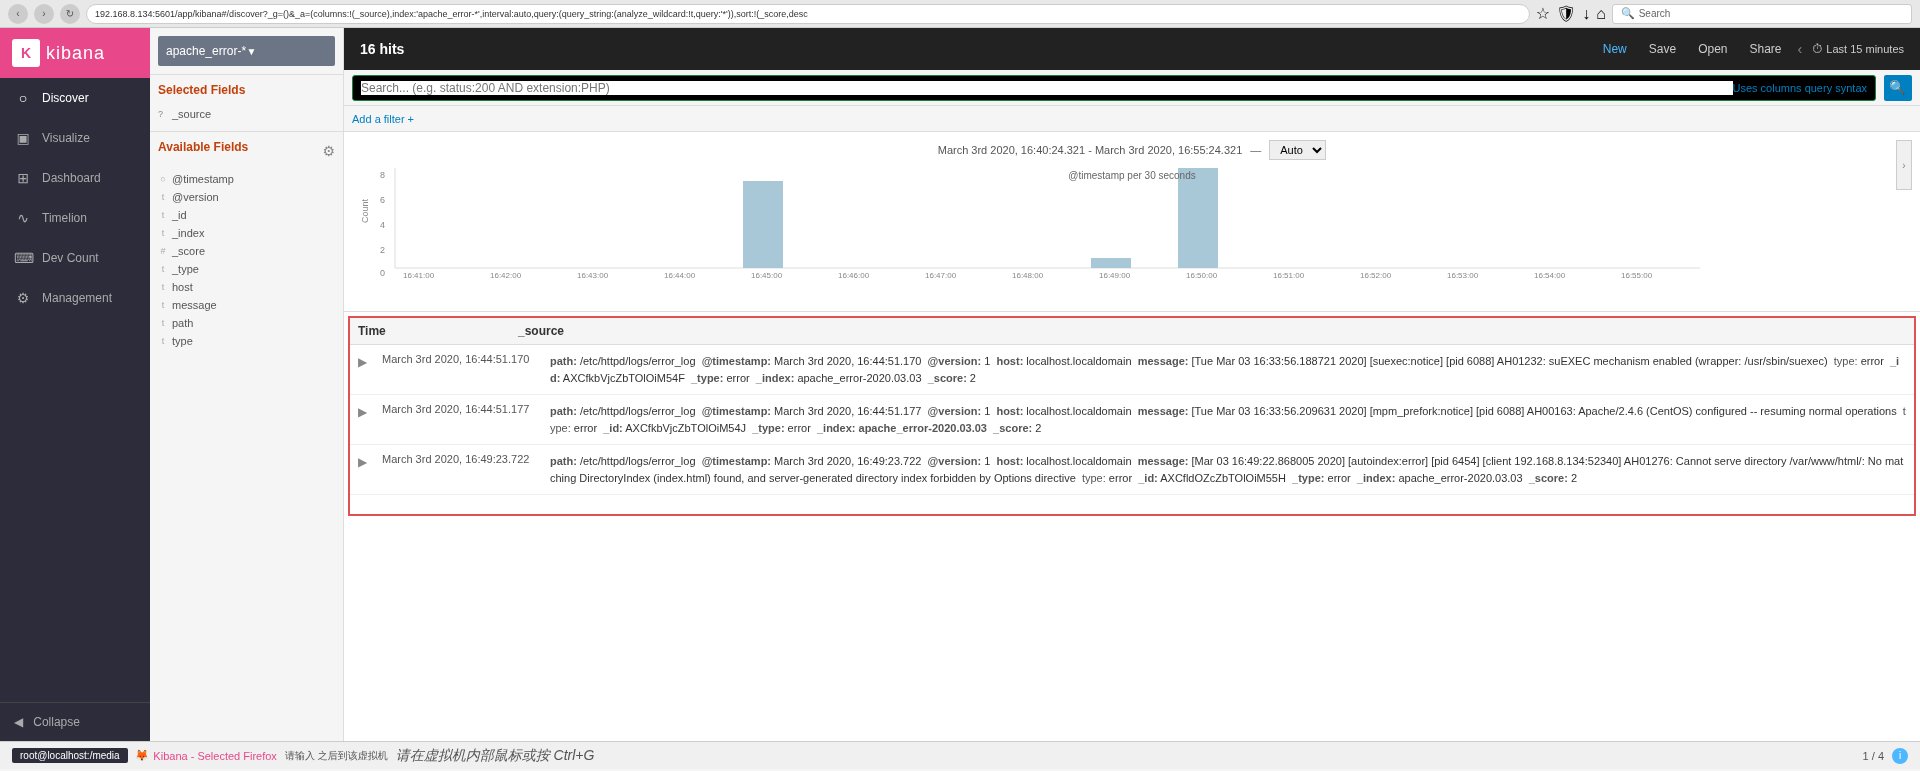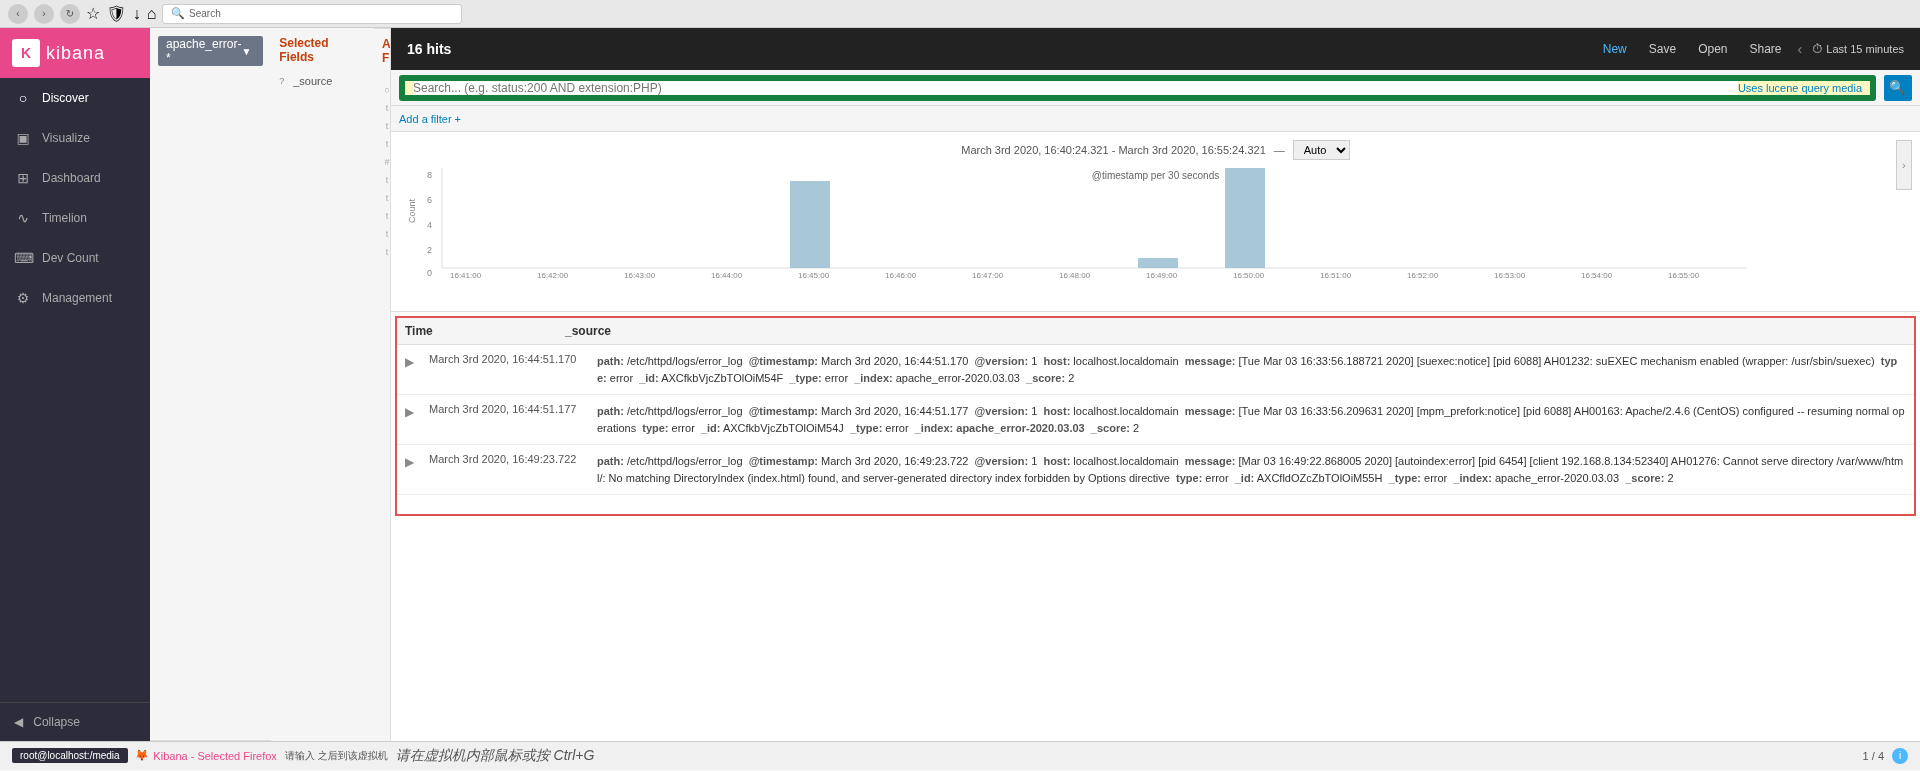--- a/index.html
+++ b/index.html
@@ -101,25 +101,25 @@
       padding: 12px 14px;
       color: #aaa;
       cursor: pointer;
       gap: 10px;
       font-size: 12px;
       border-top: 1px solid #444;
     }
 
     
     .left-panel {
-      width: 241px;
+      width: 194px;
       background: #f5f5f5;
       border-right: 1px solid #ddd;
       display: flex;
-      flex-direction: row;
+      flex-direction: column;
       flex-shrink: 0;
       overflow: hidden;
     }
 
     
     .index-pattern-row {
       padding: 8px;
       background: #f5f5f5;
       border-bottom: 1px solid #ddd;
     }
@@ -250,22 +250,22 @@
       border-bottom: 1px solid #ddd;
       display: flex;
       align-items: center;
       padding: 0 8px;
       gap: 8px;
       flex-shrink: 0;
     }
     .search-input-wrap {
       flex: 1;
       height: 26px;
-      background: #fef9c3;
-      border: 6px solid #15803d;
+      background: #000000;
+      border: 1px solid #15803d;
       border-radius: 3px;
       display: flex;
       align-items: center;
       padding: 0 8px;
     }
     .search-input {
       flex: 1;
       border: none;
       outline: none;
       font-size: 12px;
@@ -409,21 +409,21 @@
       font-size: 11px;
       color: #333;
       line-height: 1.5;
       word-break: break-all;
     }
     .result-source .field-key {
       font-weight: bold;
       color: #555;
     }
     .result-source .type-highlight {
-      font-weight: bold;
+      font-weight: normal;
       margin-top: 24px;
     }
 
     
     .status-bar {
       height: 28px;
       background: #f0f0f0;
       border-top: 1px solid #ccc;
       display: flex;
       align-items: center;
@@ -452,20 +452,23 @@
       color: #666;
     }
   </style>
 </head>
 <body>
 
 <div class="browser-bar">
   <div class="browser-nav-btn">‹</div>
   <div class="browser-nav-btn">›</div>
   <div class="browser-nav-btn">↻</div>
+  <div class="browser-url-bar">
+    <span style="font-size:9px;overflow:hidden;white-space:nowrap;">192.168.8.134:5601/app/kibana#/discover?_g=()&amp;_a=(columns:!(_source),index:'apache_error-*',interval:auto,query:(query_string:(analyze_wildcard:!t,query:'*')),sort:!(_score,desc</span>
+  </div>
   <div style="display:flex;gap:6px;align-items:center;">
     <span style="font-size:16px;cursor:pointer;">☆</span>
     <span style="font-size:16px;cursor:pointer;">🛡</span>
     <span style="font-size:16px;cursor:pointer;">↓</span>
     <span style="font-size:16px;cursor:pointer;">⌂</span>
   </div>
   <div class="browser-search-bar">
     <span style="color:#aaa;margin-right:4px;font-size:11px;">🔍</span>
     <span>Search</span>
   </div>
@@ -587,21 +590,21 @@
         <div class="time-filter">
           <span class="time-filter-icon">⏱</span>
           <span>Last 15 minutes</span>
         </div>
       </div>
     </div>
 
     <div class="search-bar-row">
       <div class="search-input-wrap">
         <input class="search-input" type="text" placeholder="Search... (e.g. status:200 AND extension:PHP)" style="">
-        <span class="lucene-link">Uses lucene query media</span>
+        <span class="lucene-link">Uses columns query syntax</span>
       </div>
       <button class="search-btn">🔍</button>
     </div>
 
     <div class="filter-row">
       <div class="add-filter-btn">
         <span>Add a filter</span>
         <span>+</span>
       </div>
     </div>

